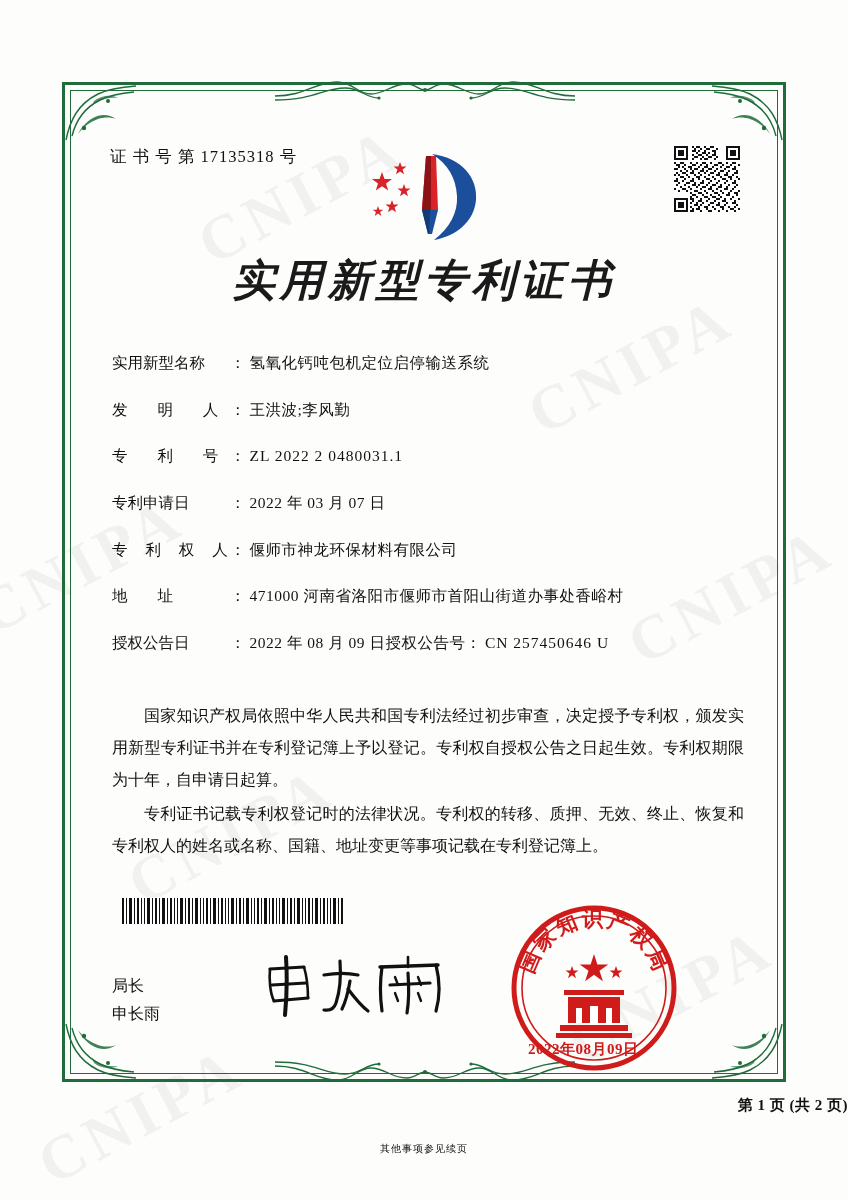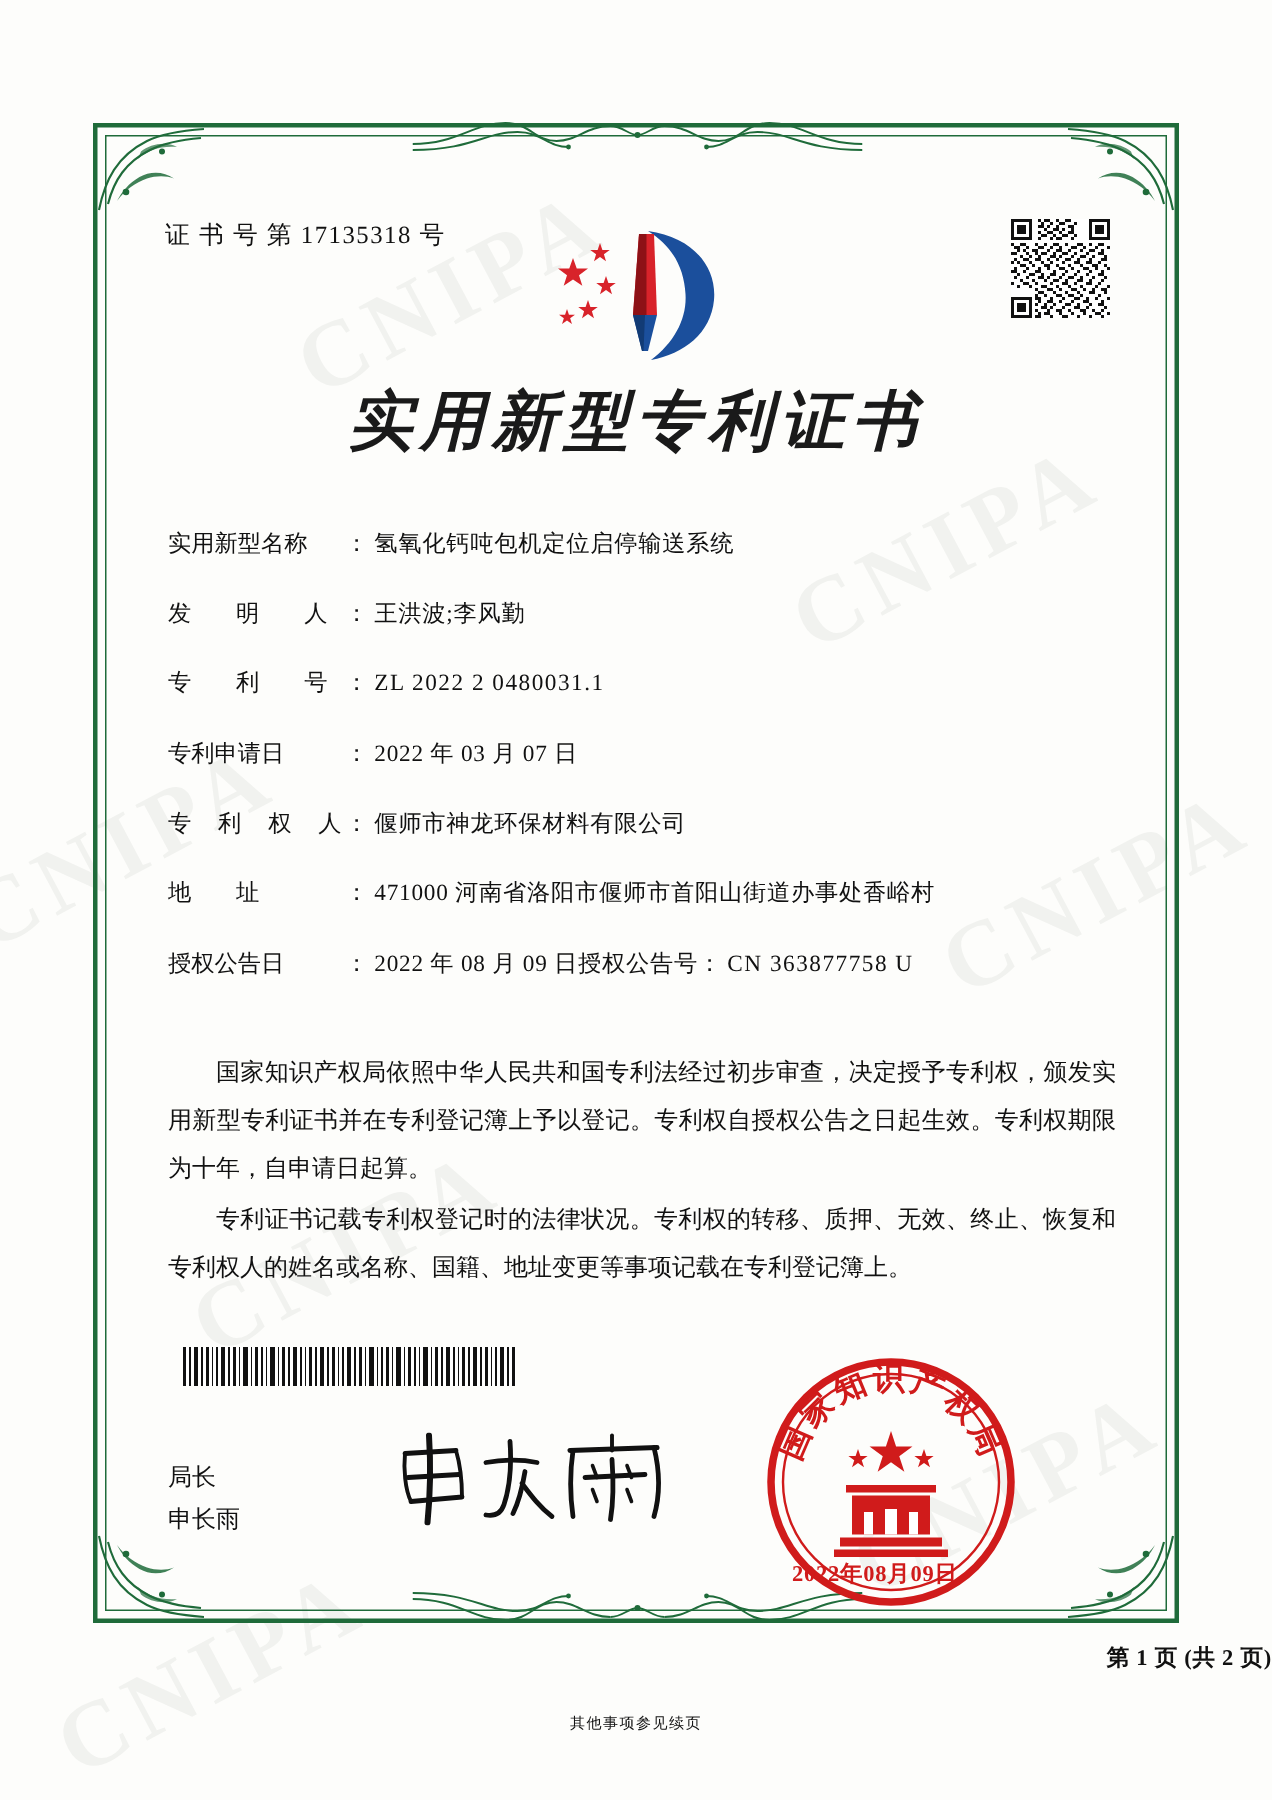--- a/index.html
+++ b/index.html
@@ -604,21 +604,21 @@
       <span class="lbl sp2">地        址</span>
       <span class="colon">：</span>
       <span class="val">471000 河南省洛阳市偃师市首阳山街道办事处香峪村</span>
     </div>
     <div class="row">
       <span class="lbl">授权公告日</span>
       <span class="colon">：</span>
       <span class="val">2022 年 08 月 09 日</span>
       <span class="val2">授权公告号</span>
       <span class="colon">：</span>
-      <span class="val mono">CN 363877758 U</span>
+      <span class="val mono">CN 257450646 U</span>
     </div>
   </div>
 
   <div class="paras">
     <p>国家知识产权局依照中华人民共和国专利法经过初步审查，决定授予专利权，颁发实用新型专利证书并在专利登记簿上予以登记。专利权自授权公告之日起生效。专利权期限为十年，自申请日起算。</p>
     <p>专利证书记载专利权登记时的法律状况。专利权的转移、质押、无效、终止、恢复和专利权人的姓名或名称、国籍、地址变更等事项记载在专利登记簿上。</p>
   </div>
 
   <div class="barcode">
     <svg viewBox="0 0 222 26" shape-rendering="crispEdges">

